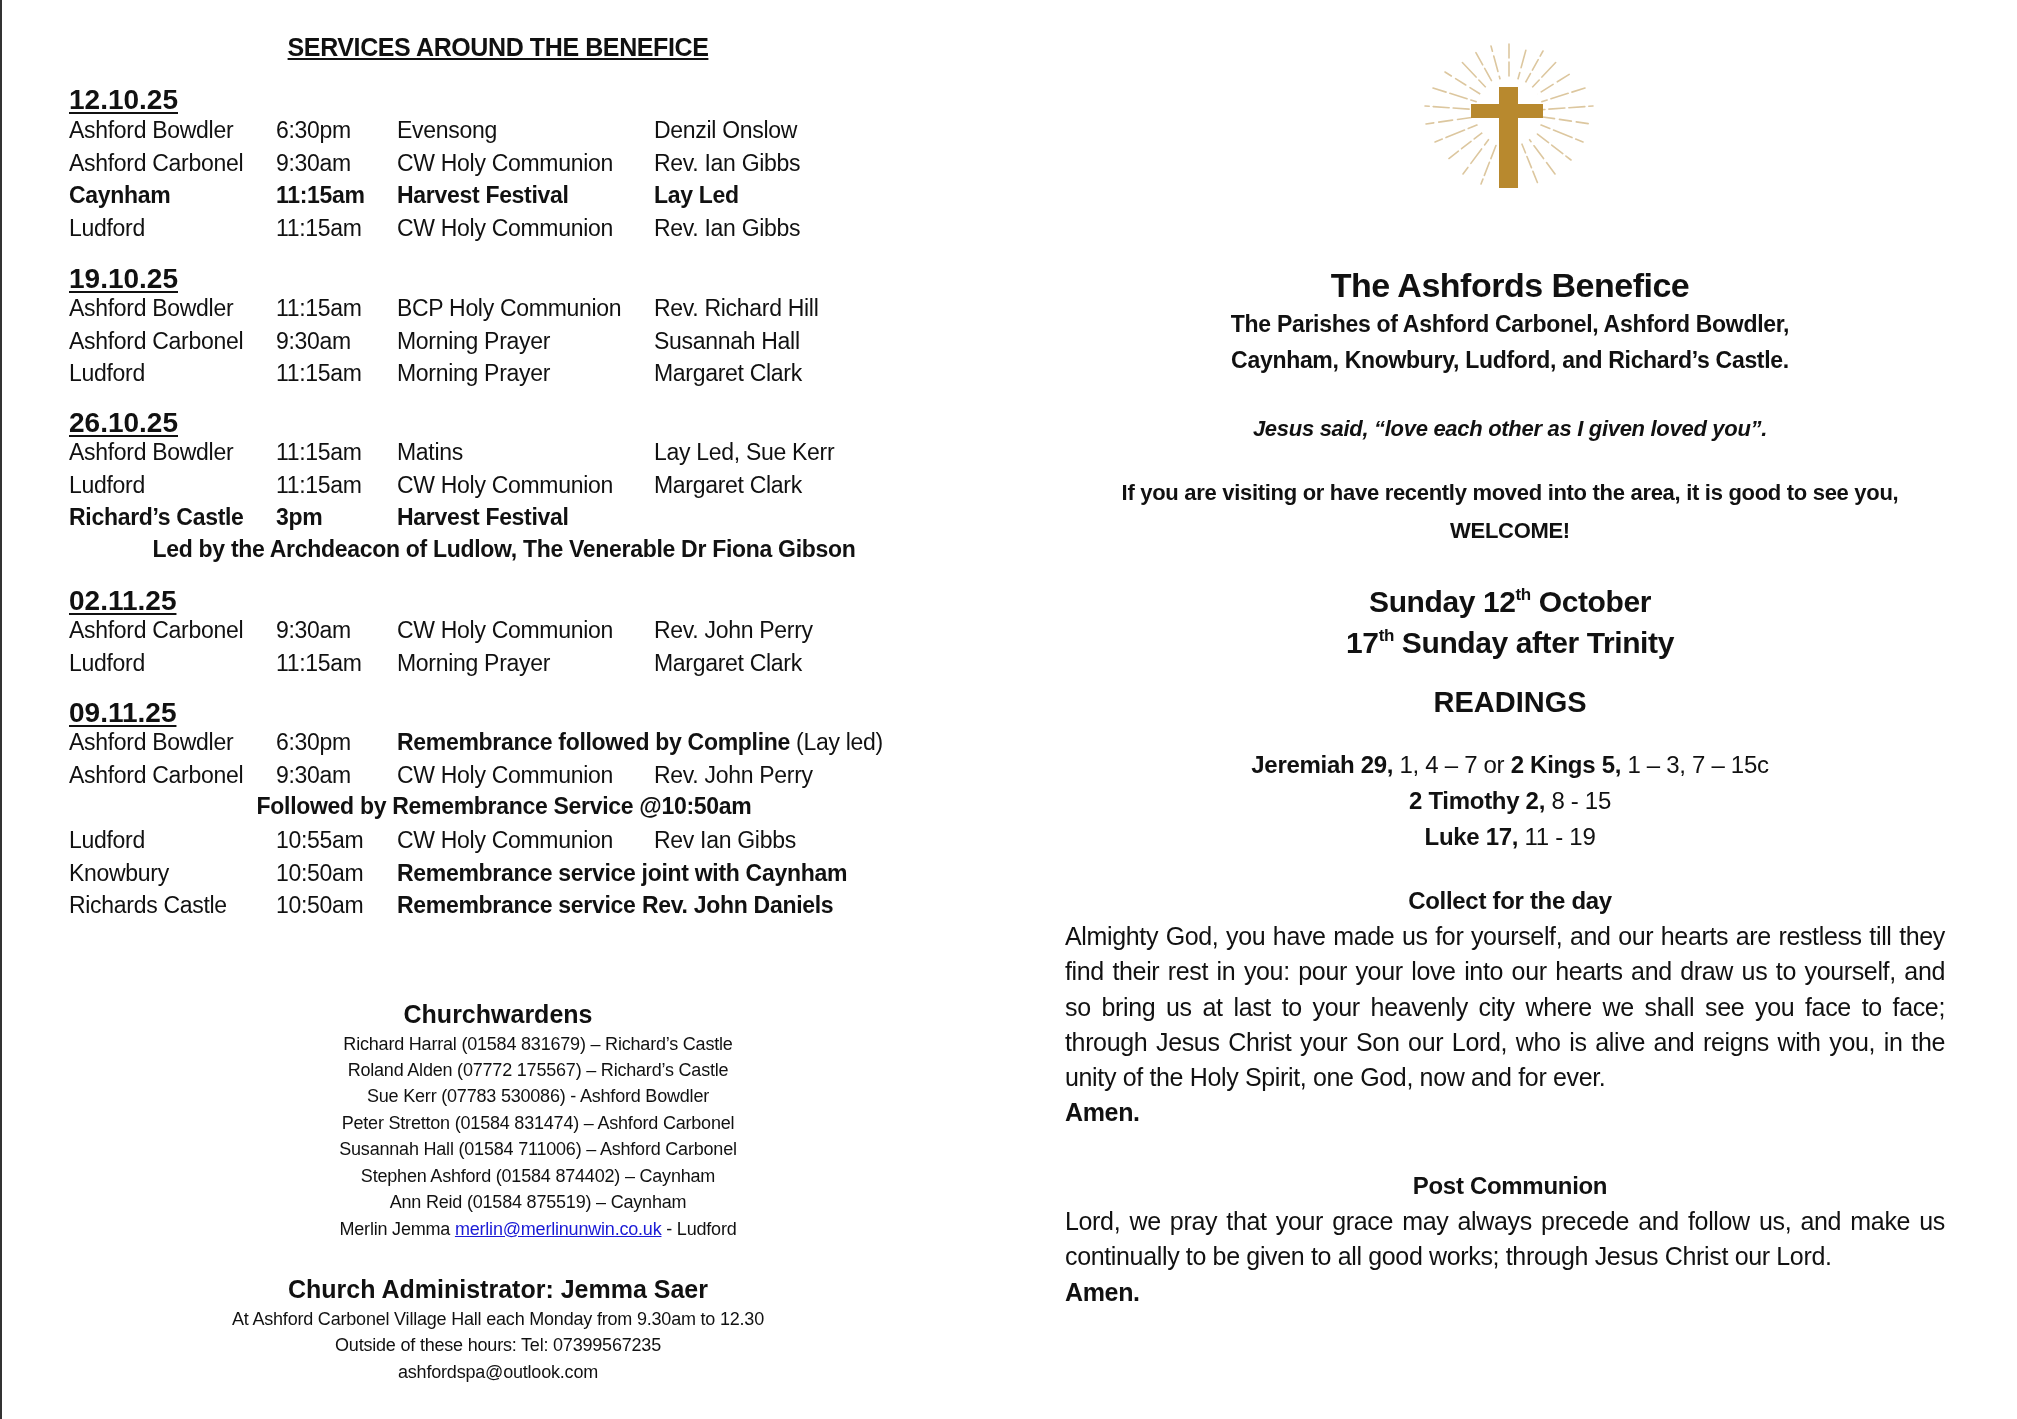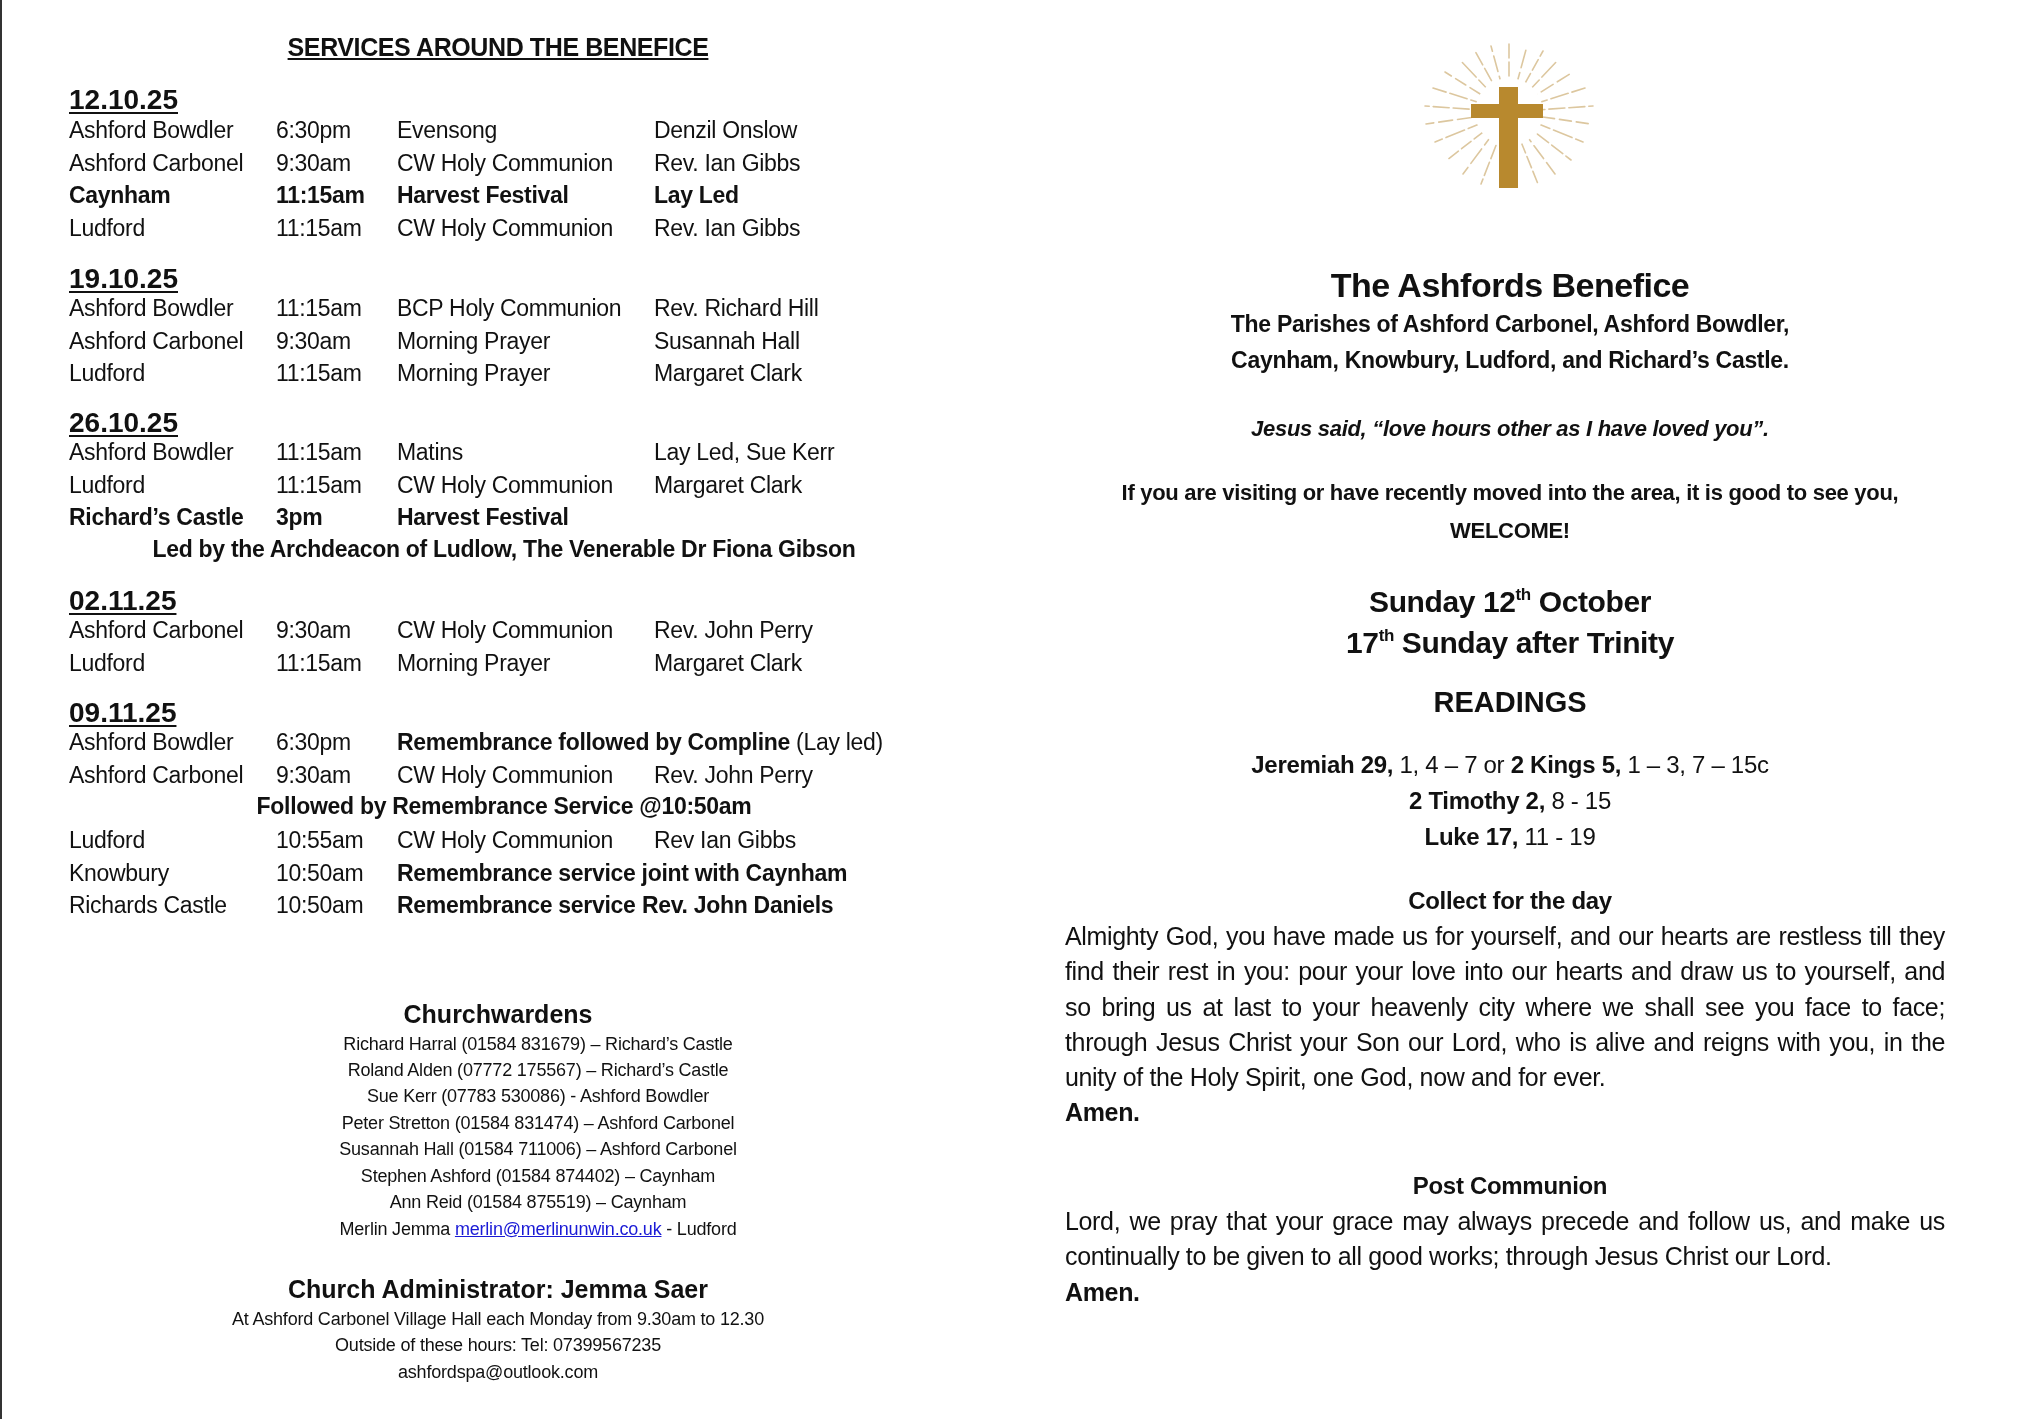--- a/index.html
+++ b/index.html
@@ -212,21 +212,21 @@
     <rect x="60" y="24" width="110" height="100" fill="none"></rect>
     <circle cx="86" cy="70" r="34" fill="#ffffff"></circle>
     <rect x="76" y="45" width="19" height="101" fill="#b8892e"></rect>
     <rect x="48" y="62" width="72" height="14" fill="#b8892e"></rect>
   </svg>
 </div>
 
 <div class="abs center r-center benefice-title">The Ashfords Benefice</div>
 <div class="abs center r-center parishes" style="top:311px">The Parishes of Ashford Carbonel, Ashford Bowdler,</div>
 <div class="abs center r-center parishes" style="top:347px">Caynham, Knowbury, Ludford, and Richard’s Castle.</div>
-<div class="abs center r-center quote">Jesus said, “love hours other as I have loved you”.</div>
+<div class="abs center r-center quote">Jesus said, “love each other as I given loved you”.</div>
 <div class="abs center r-center welcome" style="top:480px">If you are visiting or have recently moved into the area, it is good to see you,</div>
 <div class="abs center r-center welcome" style="top:518px">WELCOME!</div>
 
 <div class="abs center r-center sunday" style="top:585px">
   <span>Sunday 12</span><sup>th</sup><span> October</span>
 </div>
 <div class="abs center r-center sunday" style="top:626px">
   <span>17</span><sup>th</sup><span> Sunday after Trinity</span>
 </div>
 

